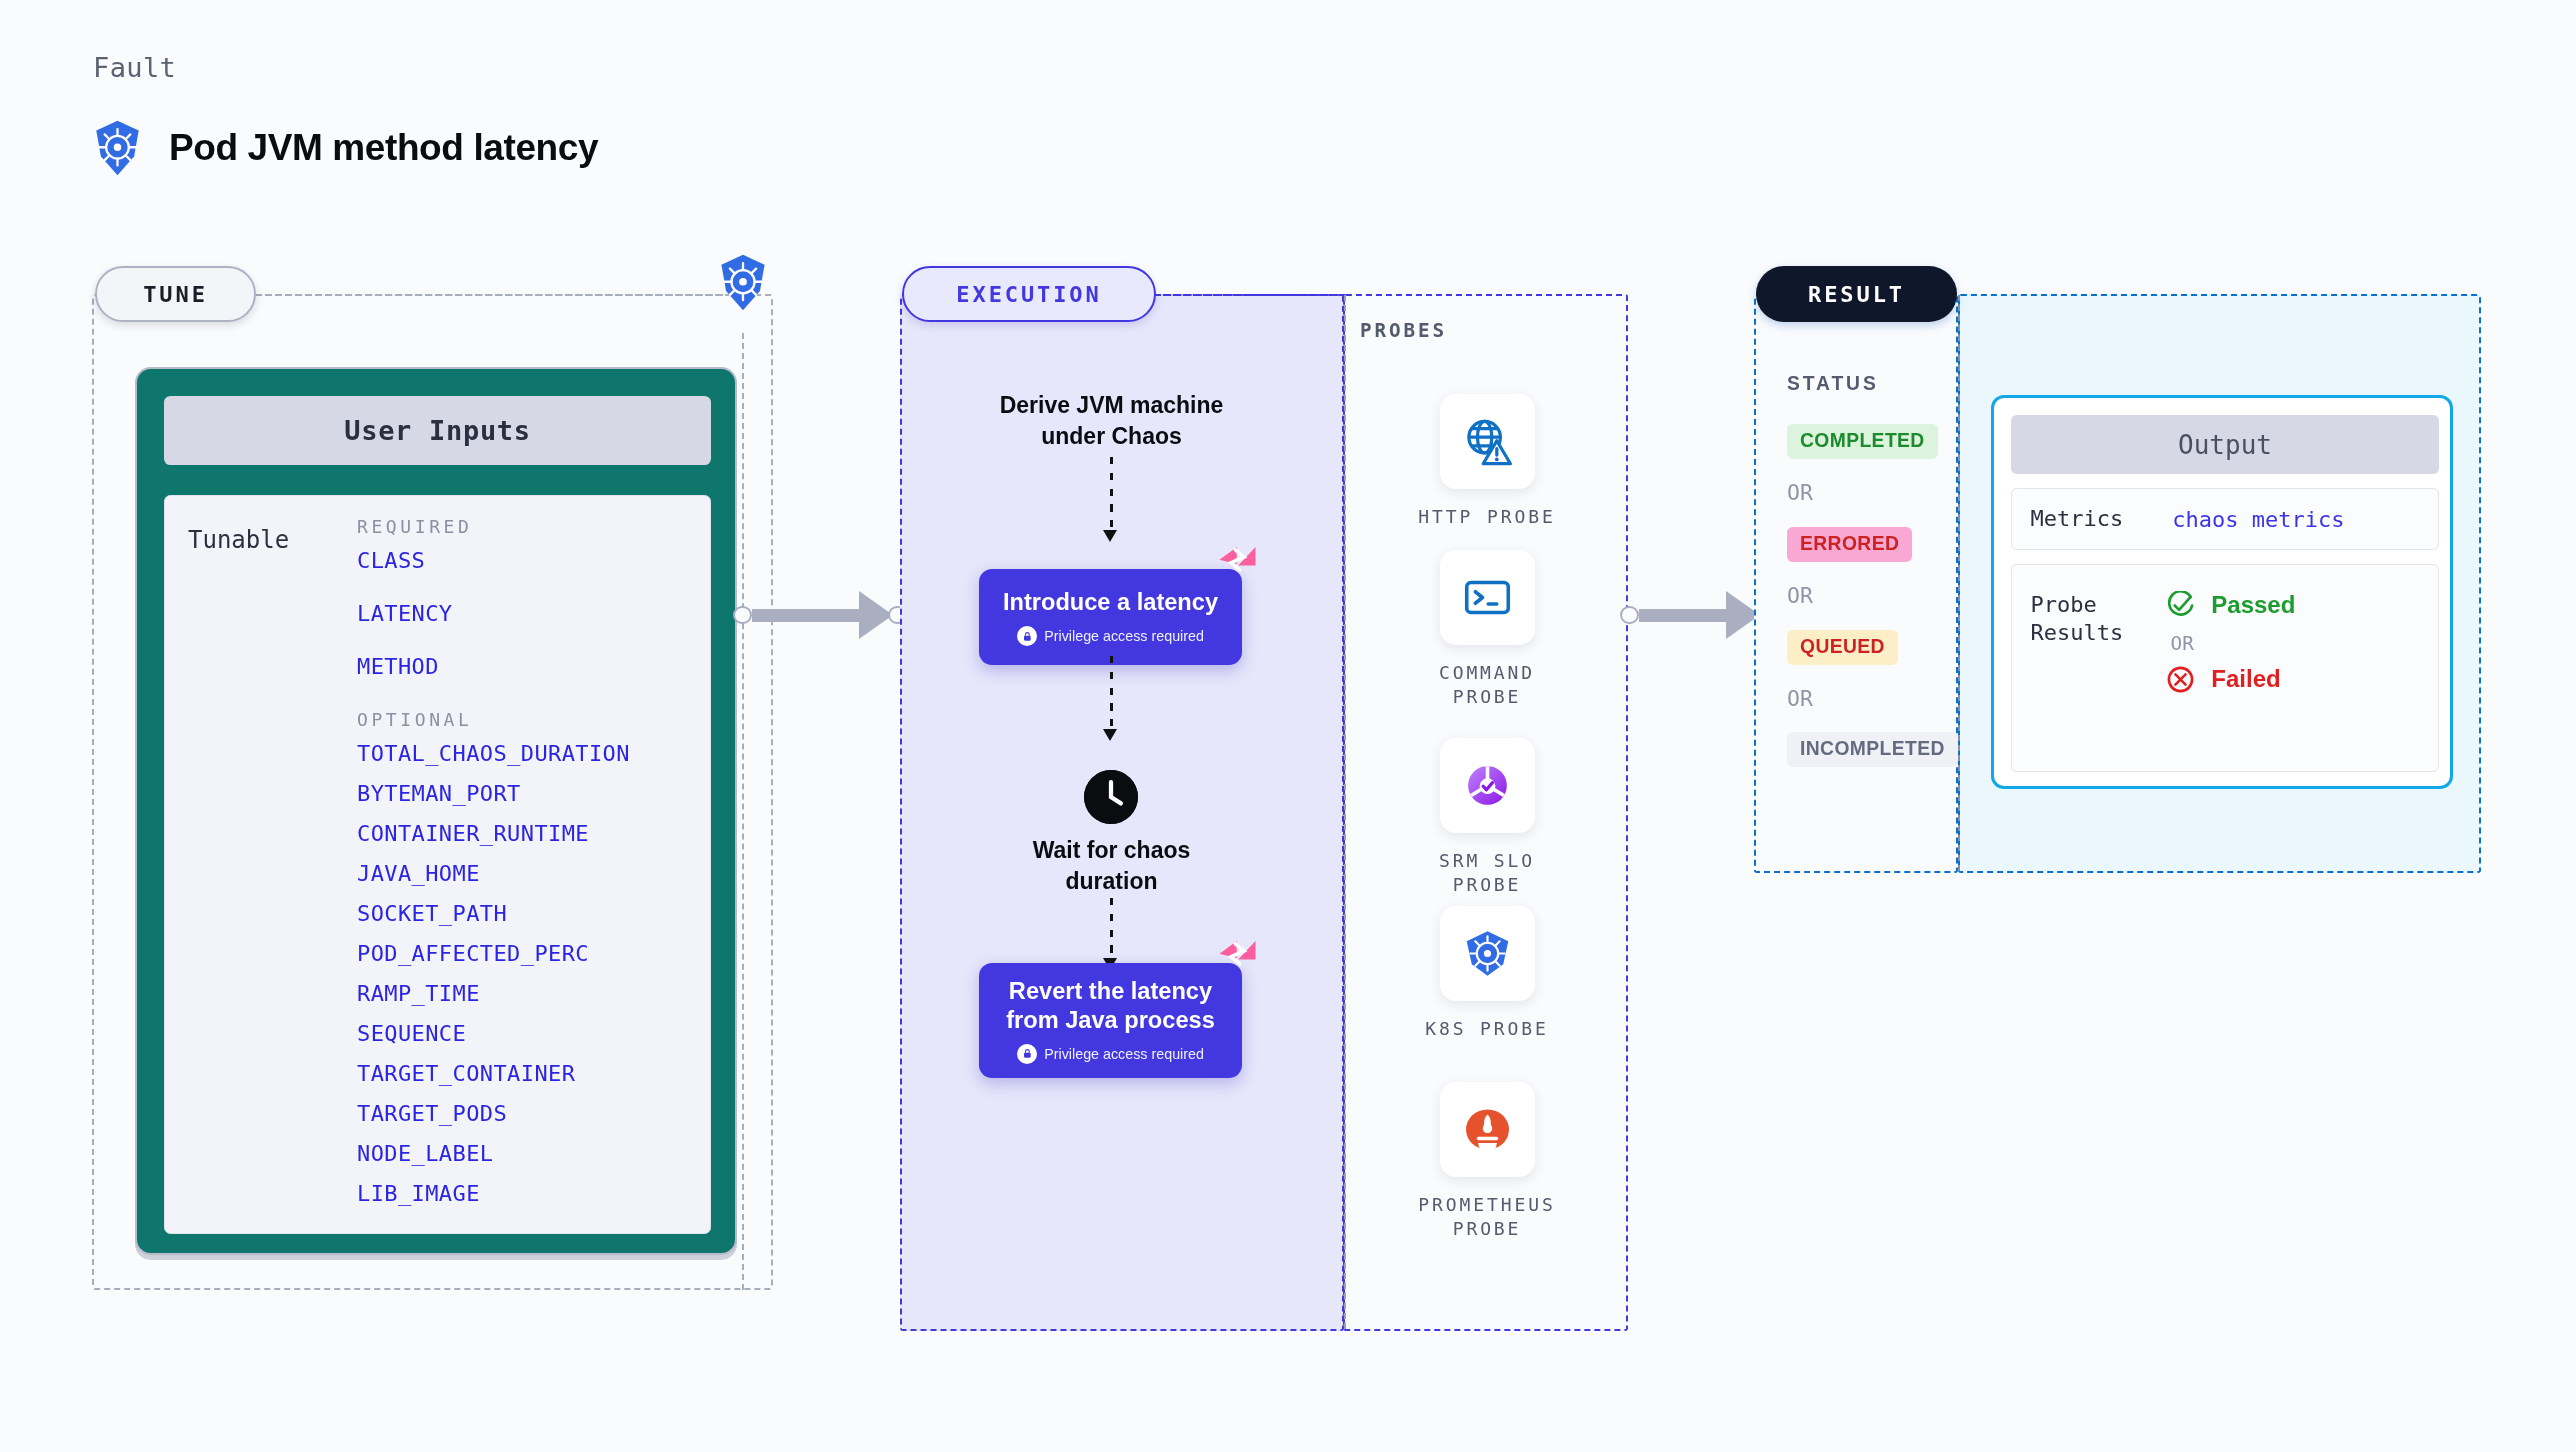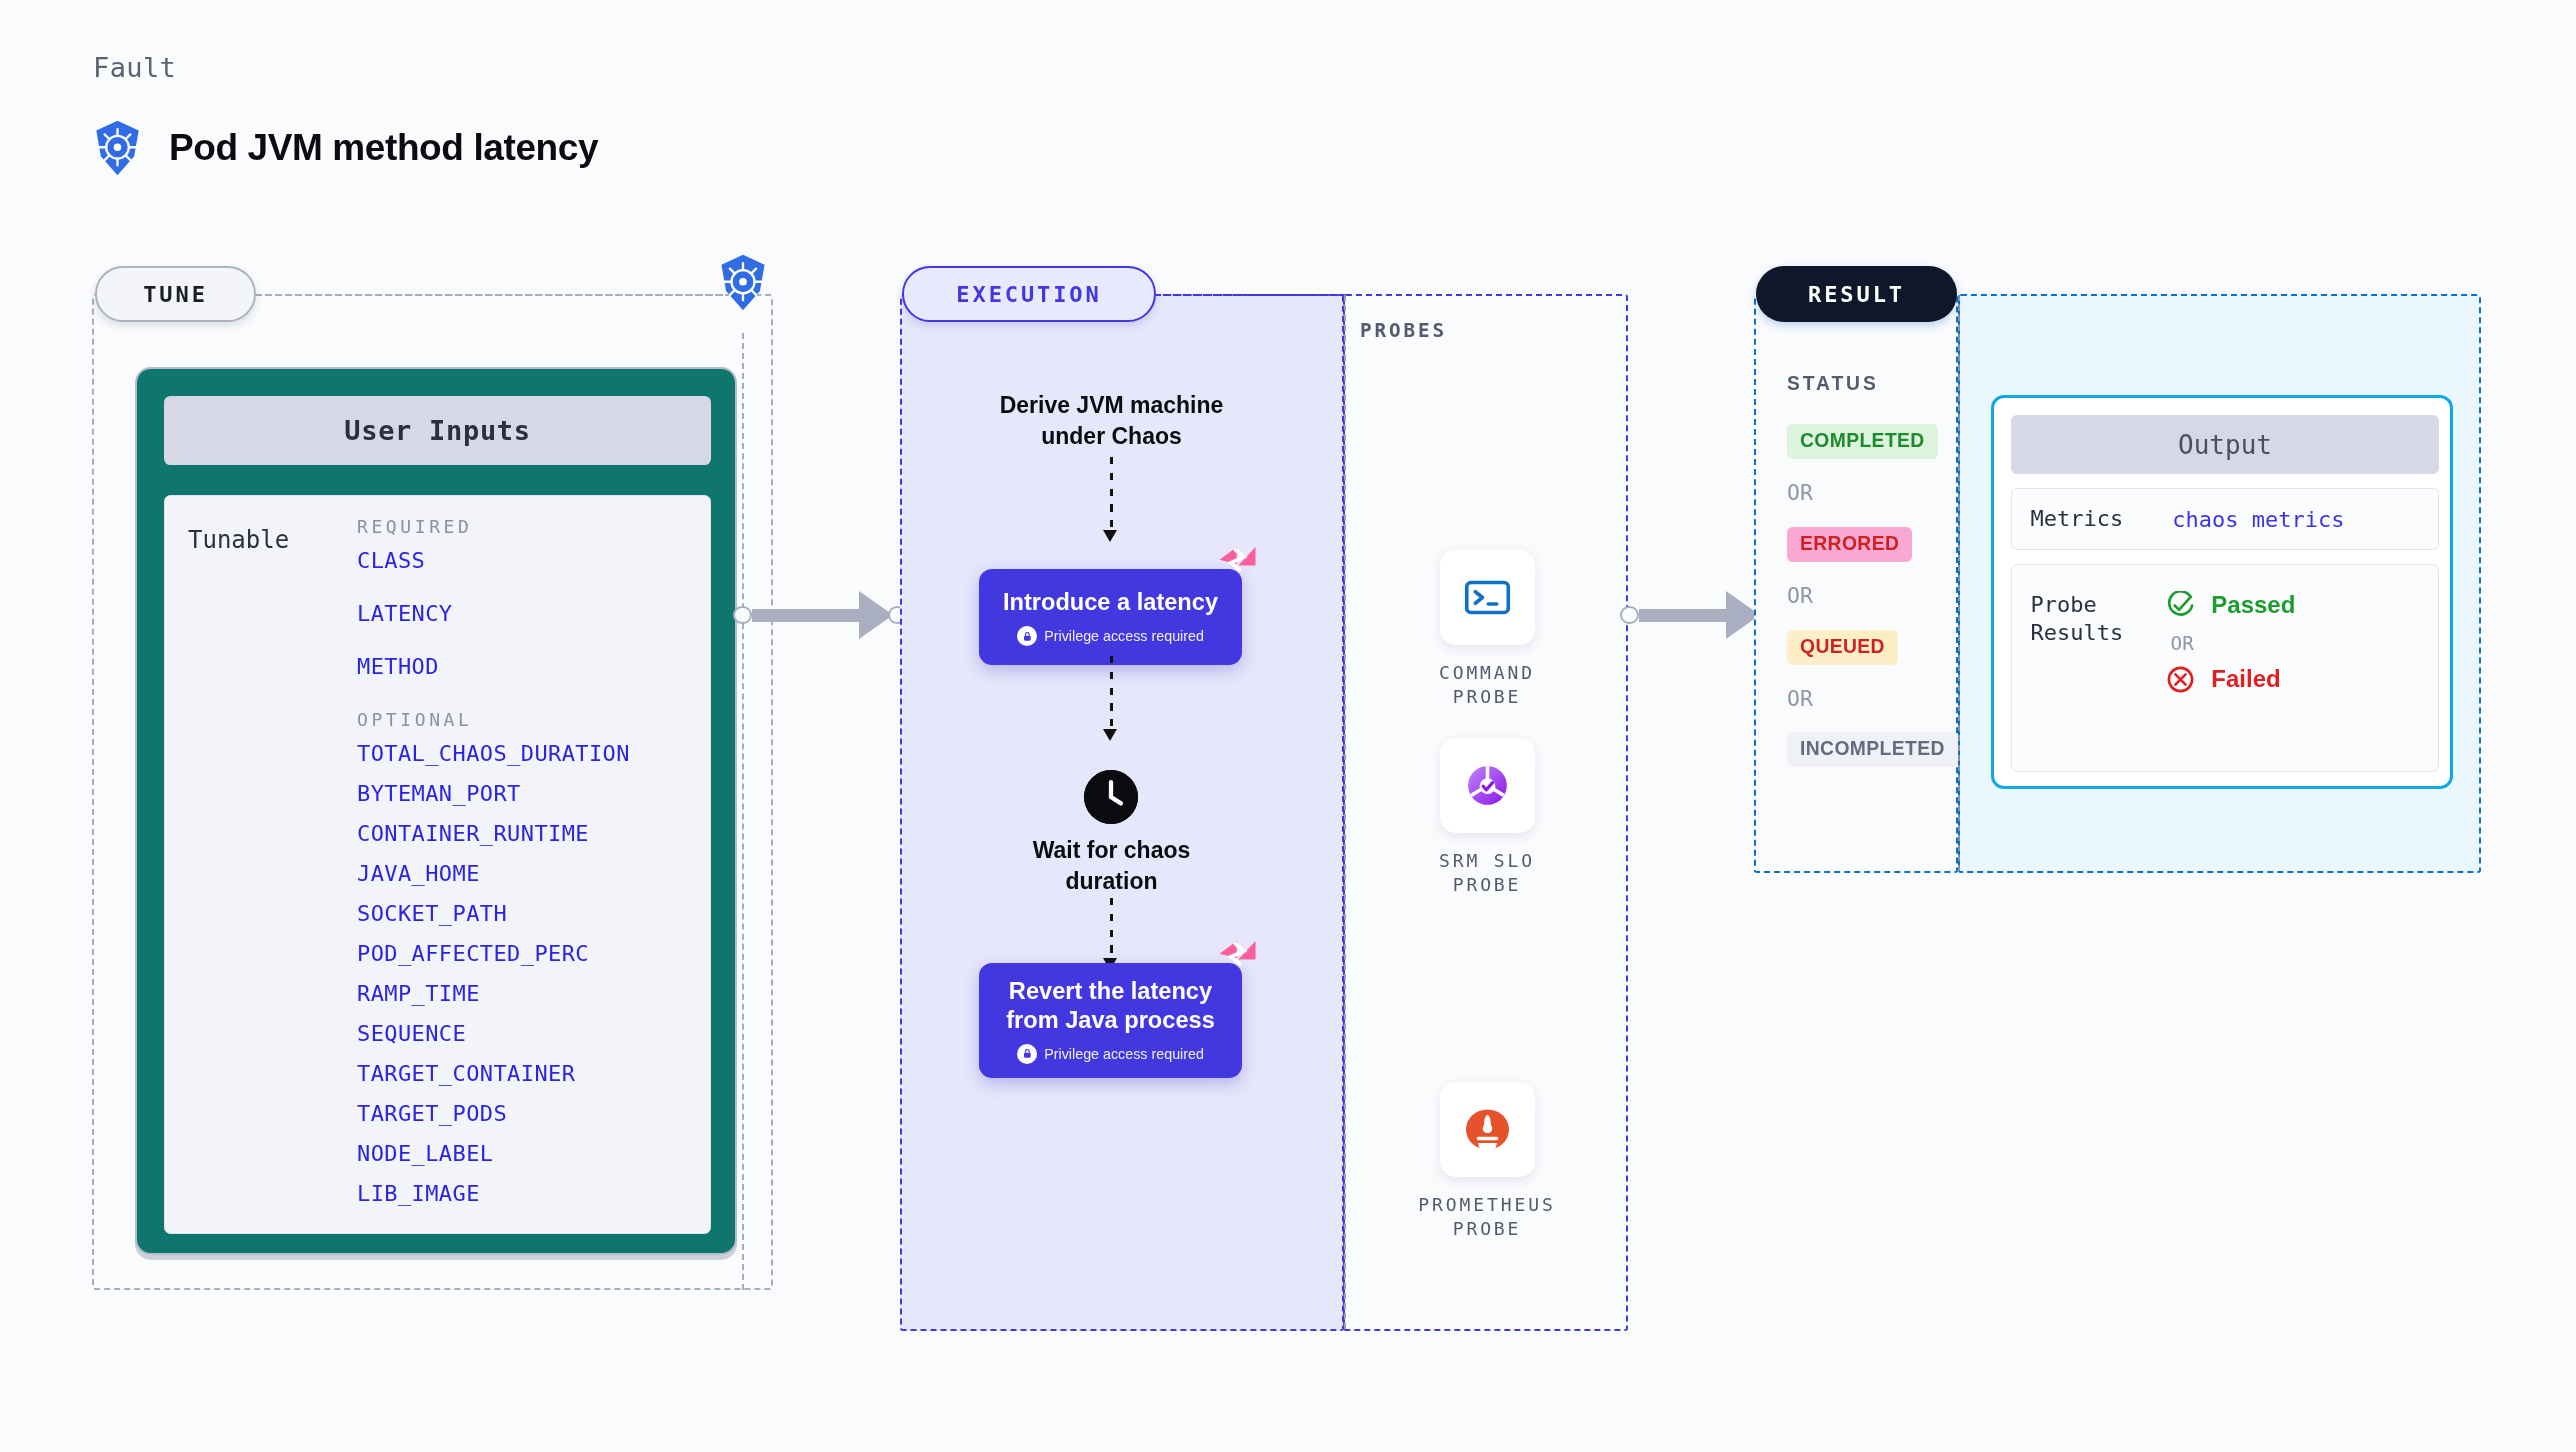--- a/index.html
+++ b/index.html
@@ -359,20 +359,35 @@
   <span class="chaos-tag" style="left:1218px; top:938px;">
     <svg width="39" height="36" viewBox="0 0 54 50">
       <path d="M2 22 L26 4 L26 28 Z" fill="#fb5f9d"></path>
       <path d="M52 4 L52 30 L28 30 Z" fill="#fb5f9d"></path>
       <path d="M24 8 L36 18 L18 26 L30 36" stroke="#fff" stroke-width="5" fill="none" stroke-linecap="round"></path>
     </svg>
   </span>
 
   <div class="probes-label">PROBES</div>
 
+  <div class="probe" style="left:1408px; top:394px;">
+    <div class="probe-icon-box">
+      <svg width="53" height="53" viewBox="0 0 74 74">
+        <g stroke="#1071c4" stroke-width="4.5" fill="none">
+          <circle cx="33" cy="31" r="22"></circle>
+          <ellipse cx="33" cy="31" rx="10" ry="22"></ellipse>
+          <path d="M11 31 H55 M14.5 19 H51.5 M14.5 43 H51.5"></path>
+        </g>
+        <path d="M50 36 L69 68 H31 Z" fill="#fff" stroke="#1071c4" stroke-width="4.5" stroke-linejoin="round"></path>
+        <path d="M50 47 V56" stroke="#1071c4" stroke-width="4.5" stroke-linecap="round"></path>
+        <circle cx="50" cy="62" r="2.6" fill="#1071c4"></circle>
+      </svg>
+    </div>
+    <div class="probe-label">HTTP  PROBE</div>
+  </div>
 
   <div class="probe" style="left:1408px; top:550px;">
     <div class="probe-icon-box">
       <svg width="53" height="53" viewBox="0 0 74 74">
         <rect x="8" y="16" width="58" height="42" rx="6" stroke="#1071c4" stroke-width="5" fill="none"></rect>
         <path d="M20 29 L30 37 L20 45 M38 46 H50" stroke="#1071c4" stroke-width="5" fill="none" stroke-linecap="round" stroke-linejoin="round"></path>
       </svg>
     </div>
     <div class="probe-label">COMMAND<br>PROBE</div>
   </div>
@@ -388,20 +403,34 @@
         </defs>
         <path d="M37 10 a27 27 0 1 1 -0.1 0 Z" fill="url(#slograd)"></path>
         <path d="M37 10 V37 M37 37 L14 51 M37 37 L60 51" stroke="#fff" stroke-width="5"></path>
         <circle cx="37" cy="38" r="11" fill="#fff"></circle>
         <path d="M31 38 L35.5 43 L44 33" stroke="#8b16e8" stroke-width="4.5" fill="none" stroke-linecap="round" stroke-linejoin="round"></path>
       </svg>
     </div>
     <div class="probe-label">SRM  SLO<br>PROBE</div>
   </div>
 
+  <div class="probe" style="left:1408px; top:906px;">
+    <div class="probe-icon-box">
+      <svg width="53" height="53" viewBox="0 0 74 74">
+        <path d="M37 6 L66 20 L59 52 L37 68 L15 52 L8 20 Z" fill="#326ce5"></path>
+        <g stroke="#fff" stroke-width="3" fill="none" stroke-linecap="round">
+          <circle cx="37" cy="37" r="15"></circle>
+          <circle cx="37" cy="37" r="3.5" fill="#fff"></circle>
+          <path d="M37 22 V13 M37 52 V61 M22 37 H13 M52 37 H61
+                   M26.4 26.4 L20 20 M47.6 47.6 L54 54 M26.4 47.6 L20 54 M47.6 26.4 L54 20"></path>
+        </g>
+      </svg>
+    </div>
+    <div class="probe-label">K8S  PROBE</div>
+  </div>
 
   <div class="probe" style="left:1408px; top:1082px;">
     <div class="probe-icon-box">
       <svg width="53" height="53" viewBox="0 0 74 74">
         <ellipse cx="37" cy="37" rx="30" ry="28" fill="#e6522c"></ellipse>
         <path d="M37 16 c7 7 3 12 6 17 c2 4 -1 9 -6 9 c-5 0 -8 -5 -6 -9 c3 -5 -1 -10 6 -17 Z" fill="#fff"></path>
         <rect x="22" y="47" width="30" height="5" rx="2.5" fill="#fff"></rect>
         <path d="M24 56 h26 a13 13 0 0 1 -26 0 Z" fill="#fff"></path>
       </svg>
     </div>

